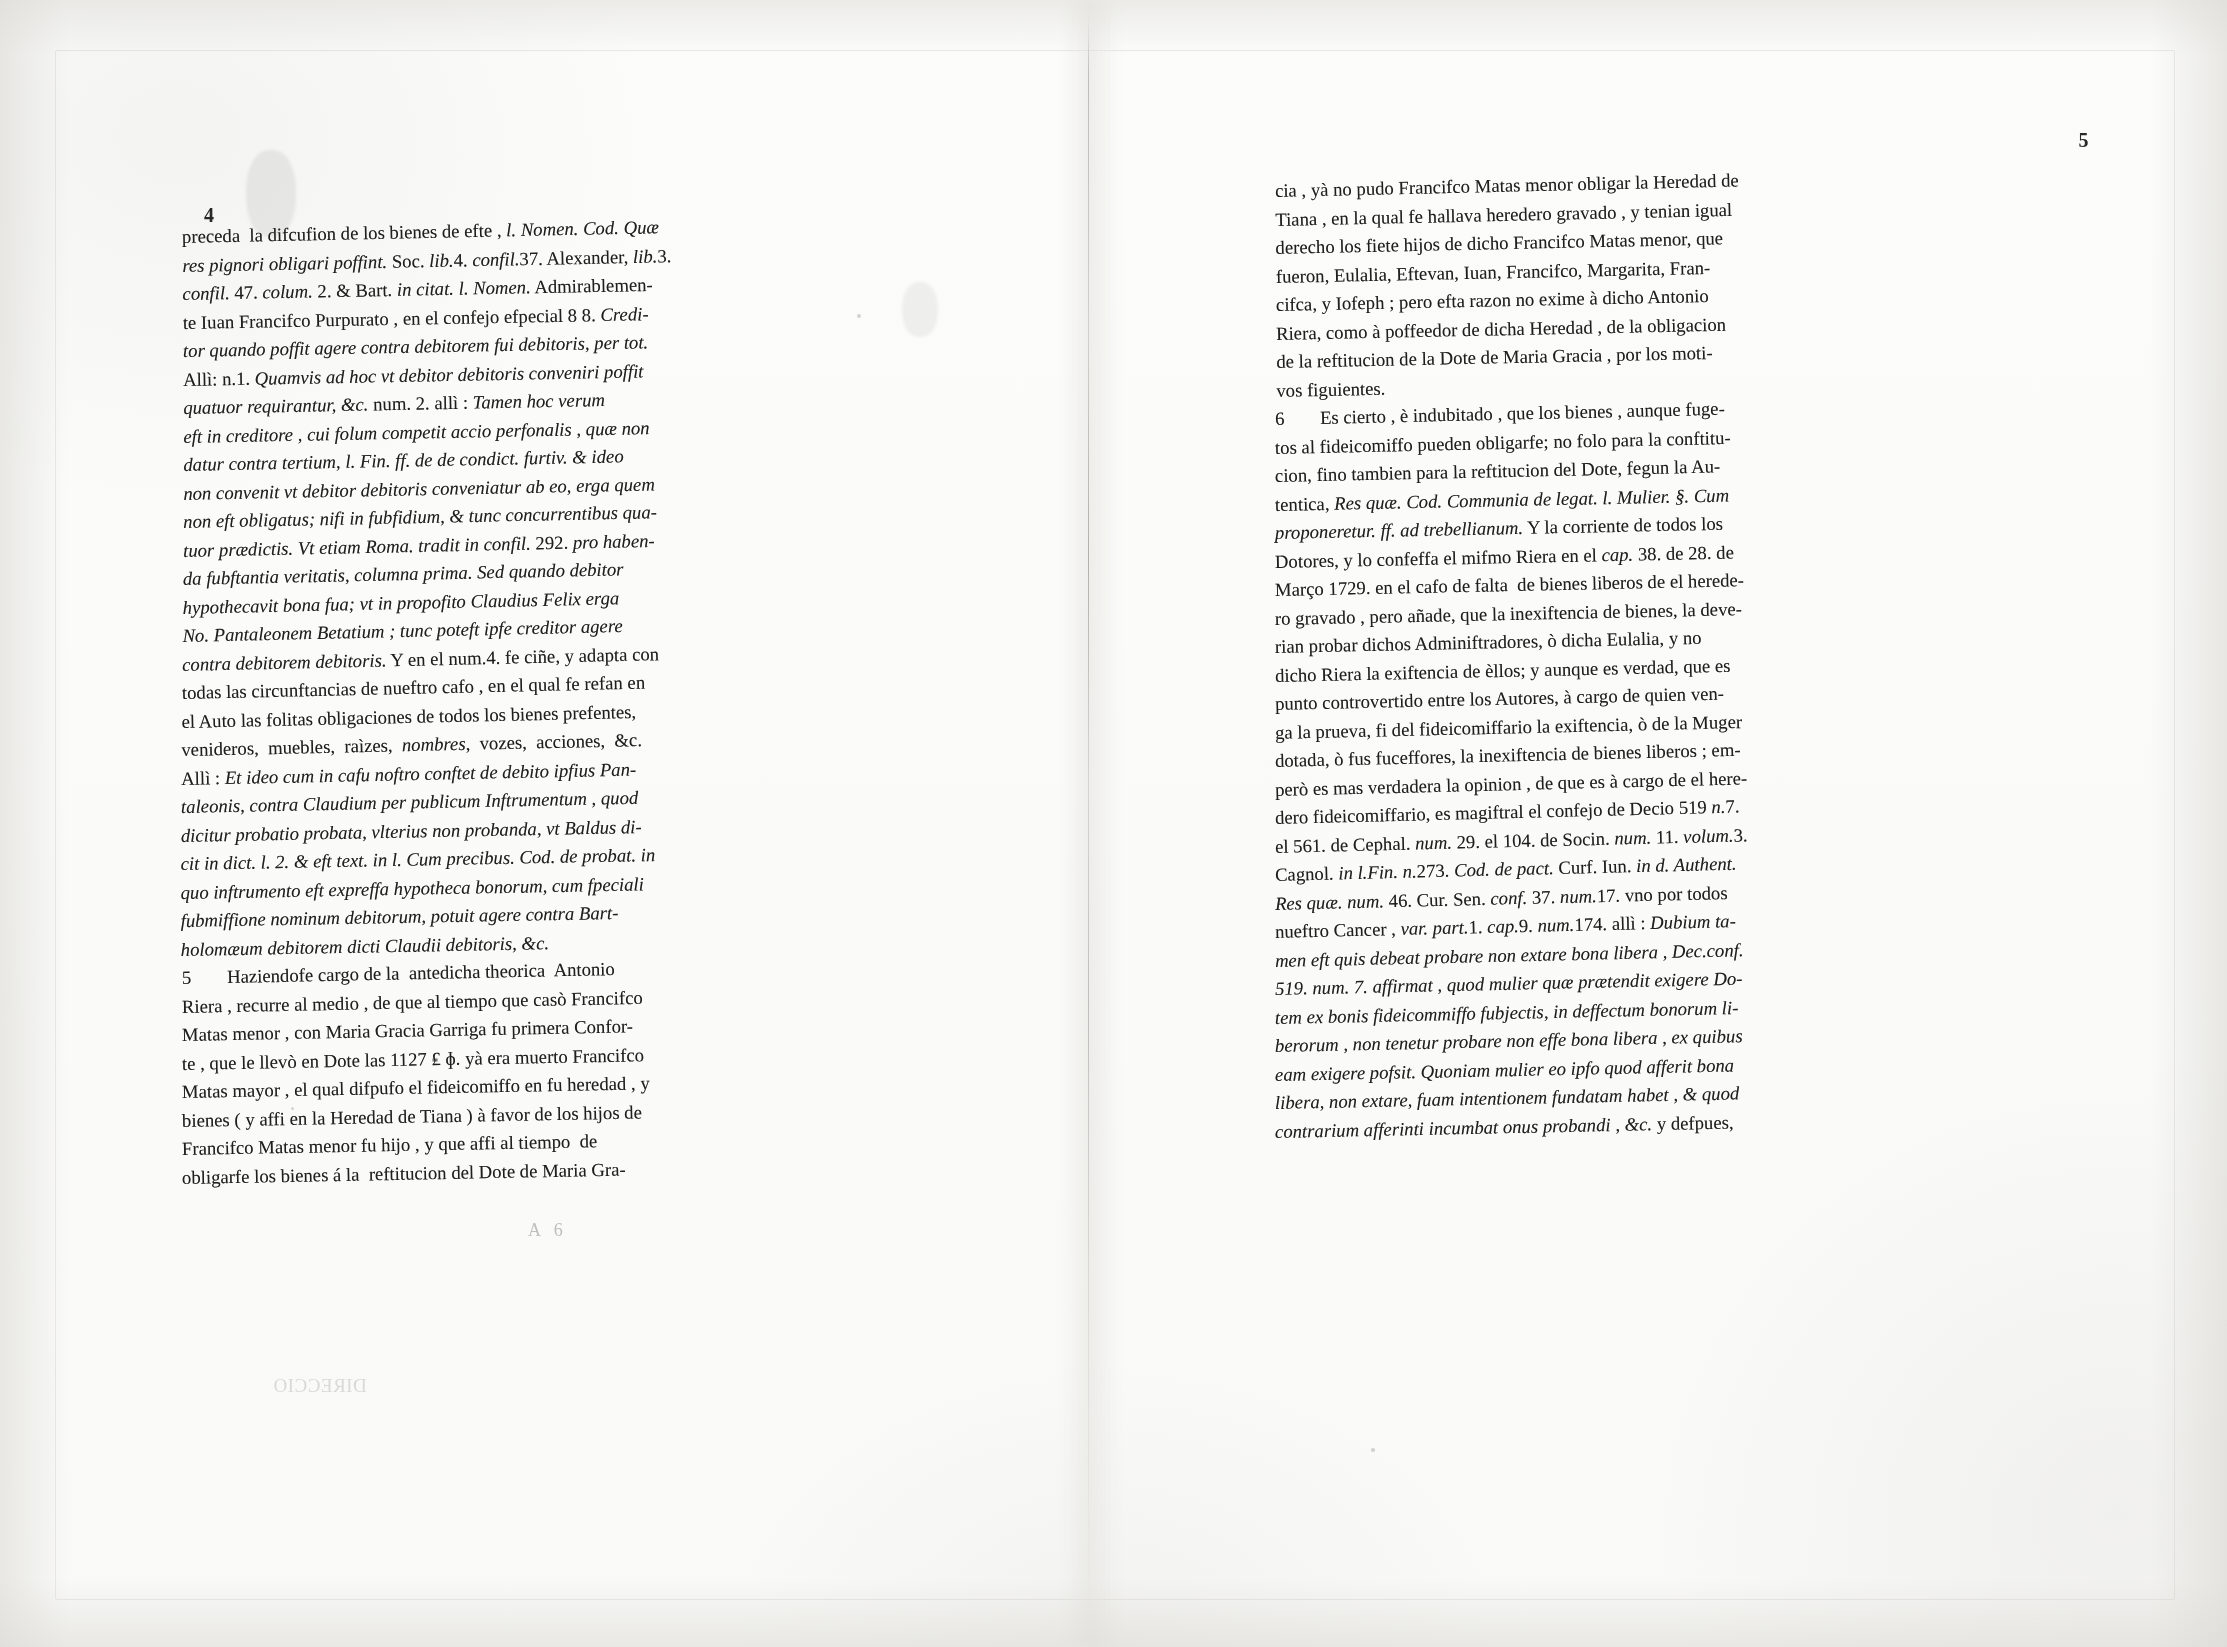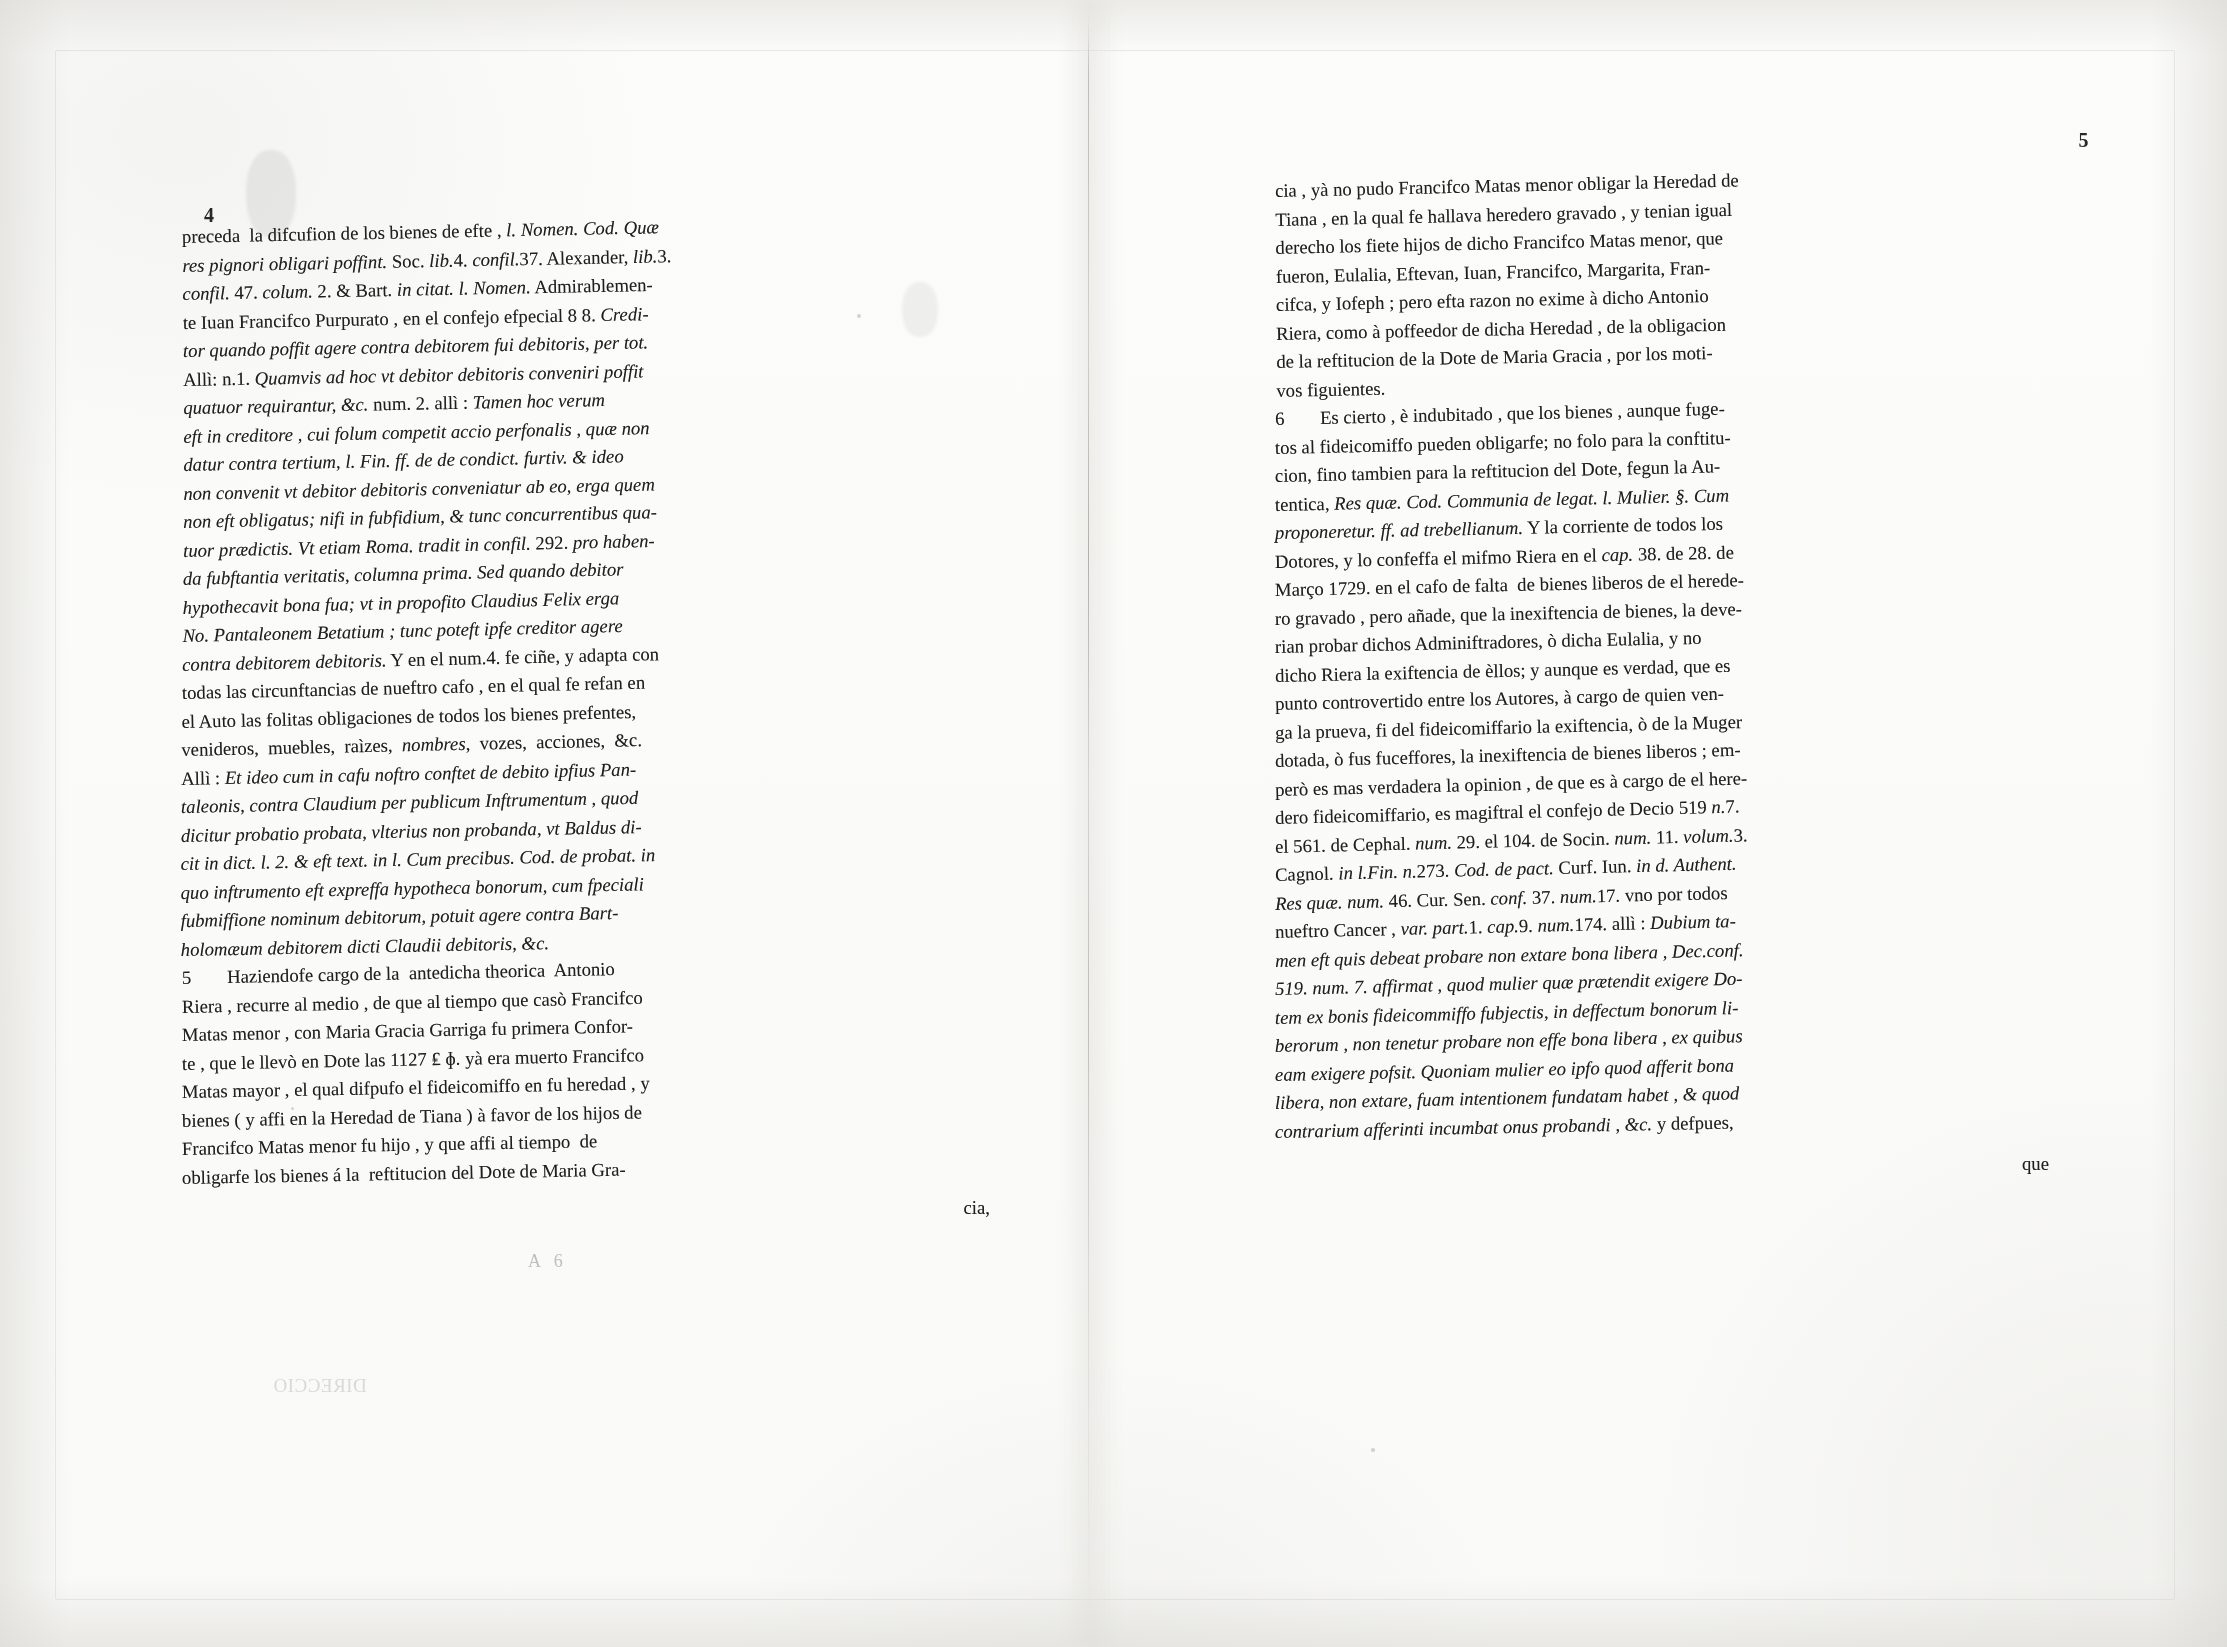--- a/index.html
+++ b/index.html
@@ -157,21 +157,20 @@
       <div class="line ink-soft" style="transform: rotate(-1.18deg);"><span class="para-num">5</span><span>    Haziendofe cargo de la  antedicha theorica  Antonio</span></div>
       <div class="line ink-soft" style="transform: rotate(-1.142deg);">Riera , recurre al medio , de que al tiempo que casò Francifco</div>
       <div class="line ink-soft" style="transform: rotate(-1.108deg);">Matas menor , con Maria Gracia Garriga fu primera Confor-</div>
       <div class="line ink-soft" style="transform: rotate(-1.081deg);">te , que le llevò en Dote las 1127 ₤ ɸ. yà era muerto Francifco</div>
       <div class="line ink-soft" style="transform: rotate(-1.065deg);">Matas mayor , el qual difpufo el fideicomiffo en fu heredad , y</div>
       <div class="line ink-soft" style="transform: rotate(-1.06deg);">bienes ( y affi en la Heredad de Tiana ) à favor de los hijos de</div>
       <div class="line ink-soft" style="transform: rotate(-1.068deg);">Francifco Matas menor fu hijo , y que affi al tiempo  de</div>
       <div class="line ink-soft" style="transform: rotate(-1.087deg);">obligarfe los bienes á la  reftitucion del Dote de Maria Gra-</div>
     </div>
 
-  <div class="line catchword ink-soft">cia,</div>
 
   <div class="sig-mark">A 6</div>
 </div>
 
 <div class="page" id="page-right">
 
   <div class="folio" id="folio-right">5</div>
 
   <div id="right-body">
       <div class="line ink-soft" style="transform: rotate(-1.3deg) translateX(0px);">cia , yà no pudo Francifco Matas menor obligar la Heredad de</div>
@@ -206,15 +205,14 @@
       <div class="line ink-soft" style="transform: rotate(-1.355deg);">nueftro Cancer , <i>var. part.</i>1. <i>cap.</i>9. <i>num.</i>174. allì : <i>Dubium ta-</i></div>
       <div class="line ink-soft" style="transform: rotate(-1.318deg);"><i>men eft quis debeat probare non extare bona libera , Dec.conf.</i></div>
       <div class="line ink-soft" style="transform: rotate(-1.28deg);"><i>519. num. 7. affirmat , quod mulier quæ prætendit exigere Do-</i></div>
       <div class="line ink-soft" style="transform: rotate(-1.243deg);"><i>tem ex bonis fideicommiffo fubjectis, in deffectum bonorum li-</i></div>
       <div class="line ink-soft" style="transform: rotate(-1.213deg);"><i>berorum , non tenetur probare non effe bona libera , ex quibus</i></div>
       <div class="line ink-soft" style="transform: rotate(-1.191deg);"><i>eam exigere pofsit. Quoniam mulier eo ipfo quod afferit bona</i></div>
       <div class="line ink-soft" style="transform: rotate(-1.181deg);"><i>libera, non extare, fuam intentionem fundatam habet , &amp; quod</i></div>
       <div class="line ink-soft" style="transform: rotate(-1.183deg);"><i>contrarium afferinti incumbat onus probandi , &amp;c.</i> y defpues,</div>
     </div>
 
-  <div class="line catchword-r ink-soft">que</div>
 </div>
 
 
 </body></html>

